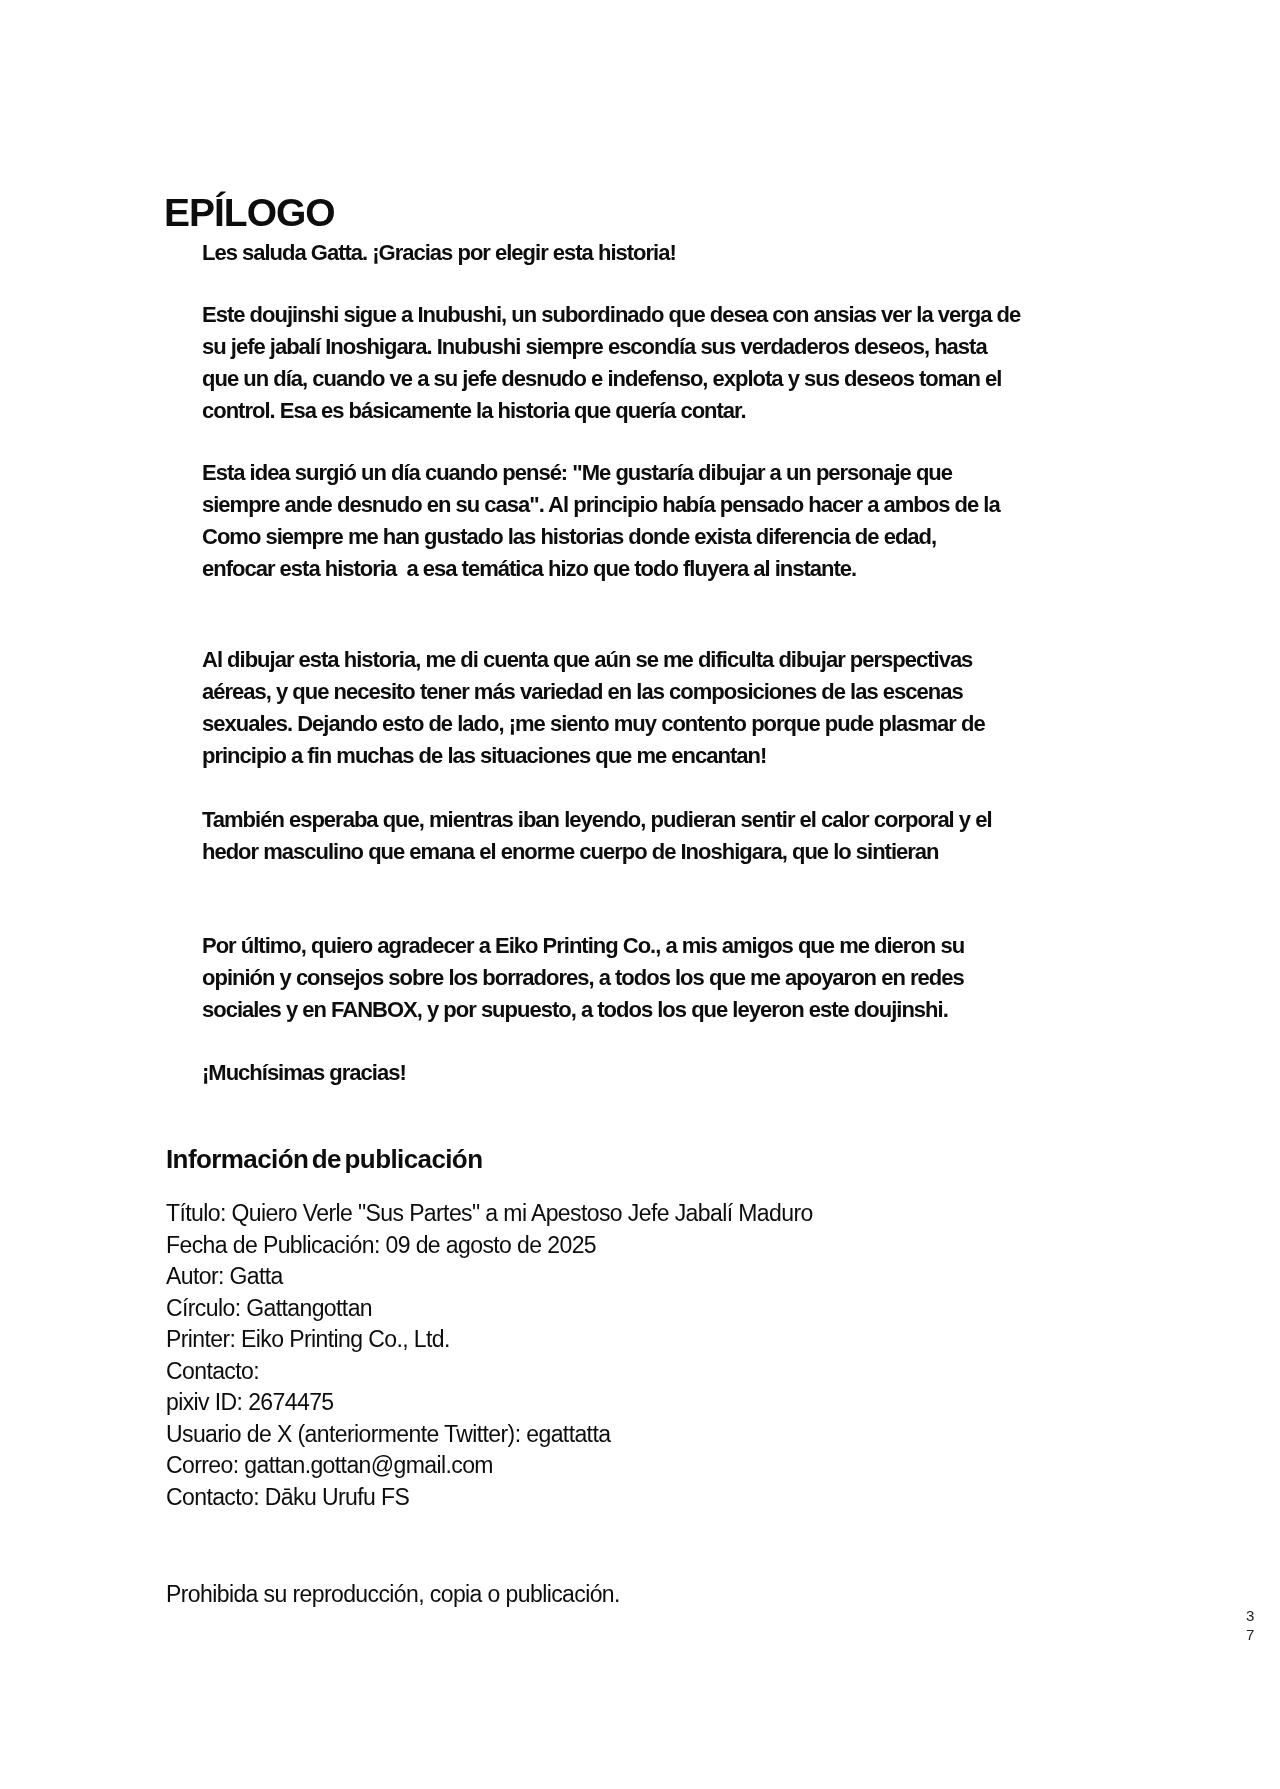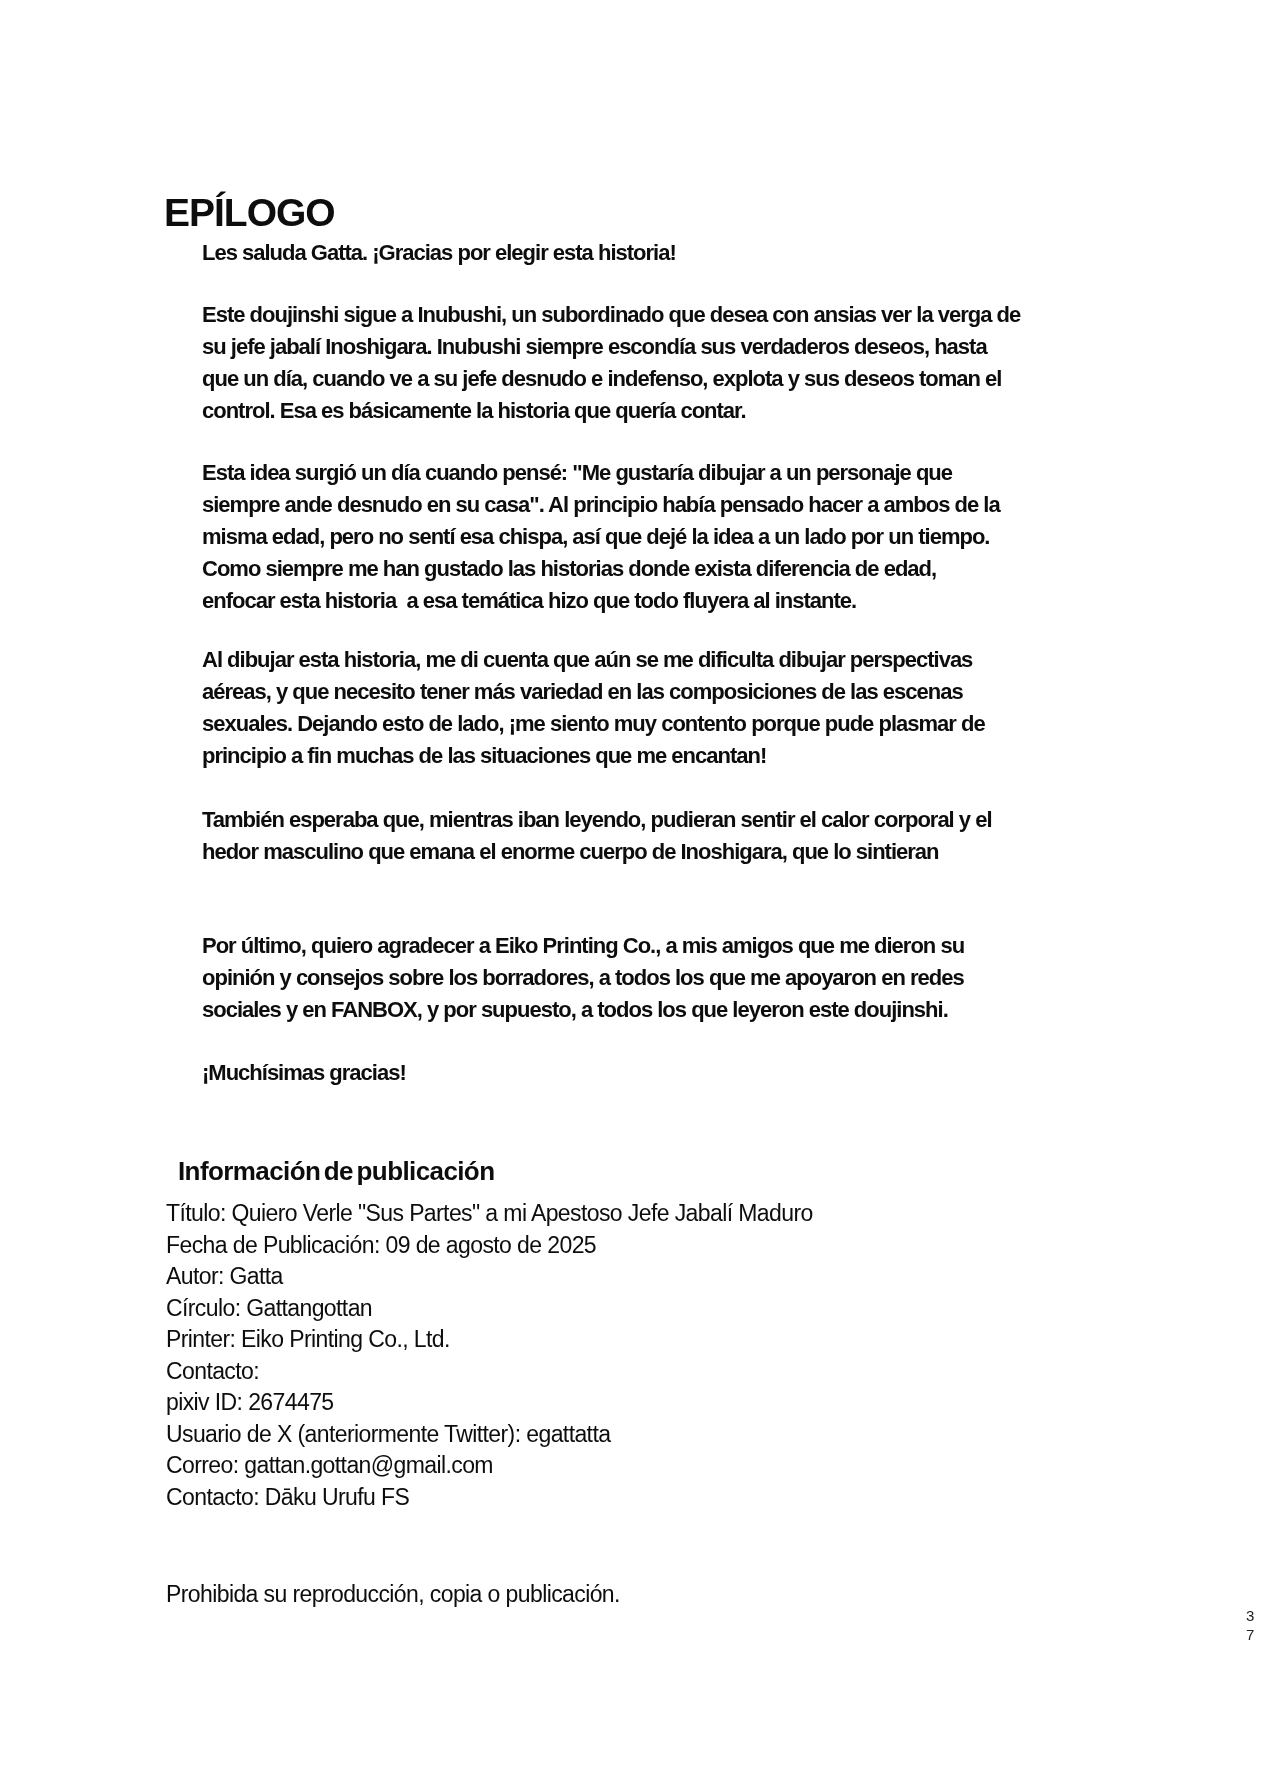--- a/index.html
+++ b/index.html
@@ -93,21 +93,20 @@
 <div class="abs body-block" style="top:299px">
   <div class="line">Este doujinshi sigue a Inubushi, un subordinado que desea con ansias ver la verga de</div>
   <div class="line">su jefe jabalí Inoshigara. Inubushi siempre escondía sus verdaderos deseos, hasta</div>
   <div class="line">que un día, cuando ve a su jefe desnudo e indefenso, explota y sus deseos toman el</div>
   <div class="line">control. Esa es básicamente la historia que quería contar.</div>
 </div>
 
 <div class="abs body-block" style="top:457px">
   <div class="line">Esta idea surgió un día cuando pensé: "Me gustaría dibujar a un personaje que</div>
   <div class="line">siempre ande desnudo en su casa". Al principio había pensado hacer a ambos de la</div>
-  <div class="line">misma edad, pero no sentí esa chispa, así que dejé la idea a un lado por un tiempo.</div>
   <div class="line">Como siempre me han gustado las historias donde exista diferencia de edad,</div>
   <div class="line">enfocar esta historia  a esa temática hizo que todo fluyera al instante.</div>
 </div>
 
 <div class="abs body-block" style="top:644px">
   <div class="line">Al dibujar esta historia, me di cuenta que aún se me dificulta dibujar perspectivas</div>
   <div class="line">aéreas, y que necesito tener más variedad en las composiciones de las escenas</div>
   <div class="line">sexuales. Dejando esto de lado, ¡me siento muy contento porque pude plasmar de</div>
   <div class="line">principio a fin muchas de las situaciones que me encantan!</div>
 </div>
@@ -120,21 +119,21 @@
 <div class="abs body-block" style="top:930px">
   <div class="line">Por último, quiero agradecer a Eiko Printing Co., a mis amigos que me dieron su</div>
   <div class="line">opinión y consejos sobre los borradores, a todos los que me apoyaron en redes</div>
   <div class="line">sociales y en FANBOX, y por supuesto, a todos los que leyeron este doujinshi.</div>
 </div>
 
 <div class="abs body-block" style="top:1057px">
   <div class="line">¡Muchísimas gracias!</div>
 </div>
 
-<h2 class="abs pub-heading" style="margin:12px">Información de publicación</h2>
+<h2 class="abs pub-heading" style="margin:0">Información de publicación</h2>
 
 <div class="abs pub-block">
   <div class="line">Título: Quiero Verle "Sus Partes" a mi Apestoso Jefe Jabalí Maduro</div>
   <div class="line">Fecha de Publicación: 09 de agosto de 2025</div>
   <div class="line">Autor: Gatta</div>
   <div class="line">Círculo: Gattangottan</div>
   <div class="line">Printer: Eiko Printing Co., Ltd.</div>
   <div class="line">Contacto:</div>
   <div class="line">pixiv ID: 2674475</div>
   <div class="line">Usuario de X (anteriormente Twitter): egattatta</div>

